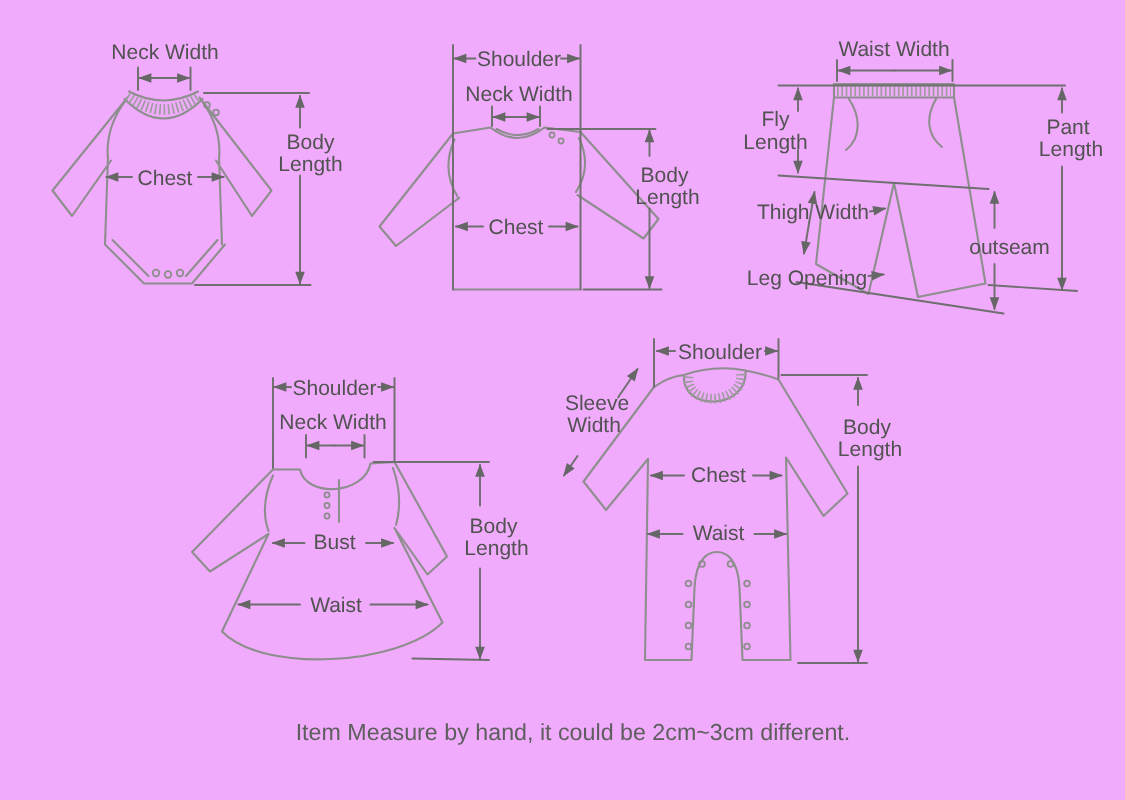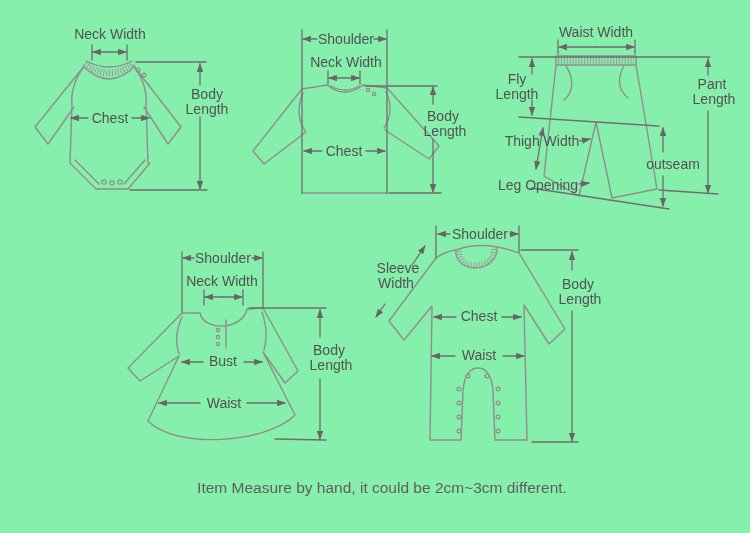--- a/index.html
+++ b/index.html
@@ -1,16 +1,16 @@
 <!DOCTYPE html>
 <html><head>
 <meta charset="utf-8">
 <style>
   html,body{margin:0;padding:0;background:#fcfcfc;}
-  #stage{position:relative;width:750px;height:533px;background:#86efac;overflow:hidden;}
+  #stage{position:relative;width:750px;height:533px;background:#f0abfc;overflow:hidden;}
   svg{position:absolute;left:0;top:0;}
   text{font-family:"Liberation Sans",sans-serif;fill:#525252;font-size:14px;}
   text.note{font-size:15.5px;fill:#5e5e5e;}
   .g{fill:none;stroke:#8e8e8e;stroke-width:1.4;stroke-linejoin:round;stroke-linecap:round;}
   .ext,.dim{fill:none;stroke:#6f6f6f;stroke-width:1.3;stroke-linecap:round;}
   .rib{fill:none;stroke:#9d9d9d;stroke-dasharray:1.1 1.8;}
   .dot{fill:none;stroke:#8e8e8e;stroke-width:1.2;}
 </style>
 </head>
 <body>

